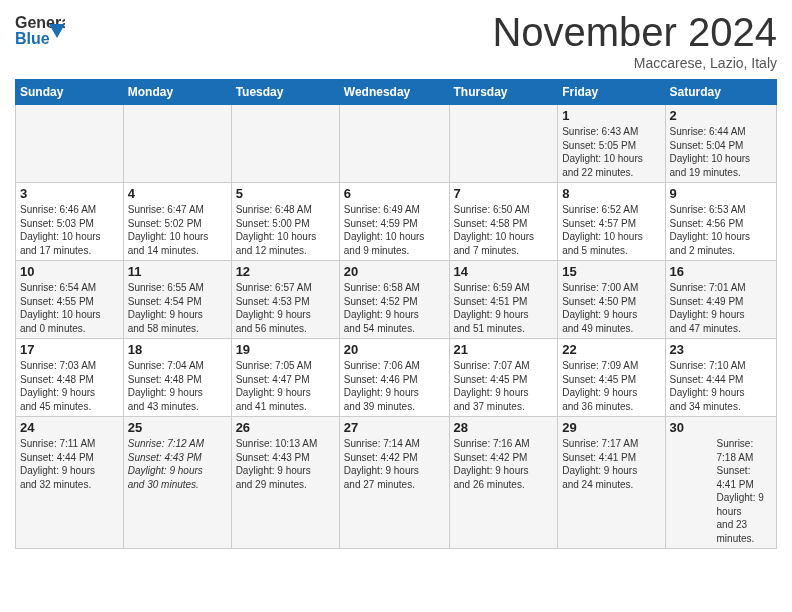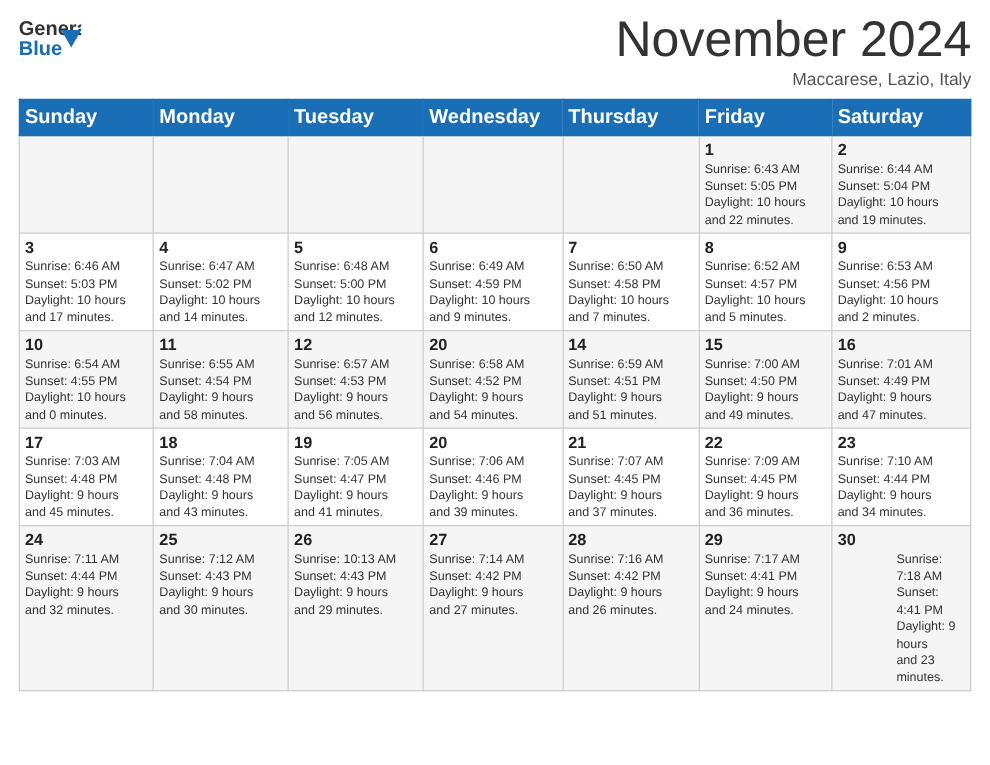--- a/index.html
+++ b/index.html
@@ -41,21 +41,21 @@
     table {
       width: 100%;
       border-collapse: collapse;
       font-size: 10px;
     }
     thead th {
       background-color: #1a6eb5;
       color: #fff;
       padding: 5px 4px;
       text-align: left;
-      font-size: 16px;
+      font-size: 12px;
       font-weight: bold;
       border: 1px solid #1a6eb5;
     }
     tbody td {
       border: 1px solid #ccc;
       vertical-align: top;
       padding: 3px 4px;
       height: 78px;
       width: 113px;
     }
@@ -290,21 +290,21 @@
       <tr>
         <td>
           <span class="day-number">24</span>
           <div class="day-info" style="white-space: pre-line;">Sunrise: 7:11 AM
 Sunset: 4:44 PM
 Daylight: 9 hours
 and 32 minutes.</div>
         </td>
         <td>
           <span class="day-number">25</span>
-          <div class="day-info" style="white-space: pre-line;">Sunrise: 7:12 AM
+          <div class="day-info" style="white-space: pre-line; font-style: italic;">Sunrise: 7:12 AM
 Sunset: 4:43 PM
 Daylight: 9 hours
 and 30 minutes.</div>
         </td>
         <td>
           <span class="day-number">26</span>
           <div class="day-info" style="white-space: pre-line;">Sunrise: 10:13 AM
 Sunset: 4:43 PM
 Daylight: 9 hours
 and 29 minutes.</div>

